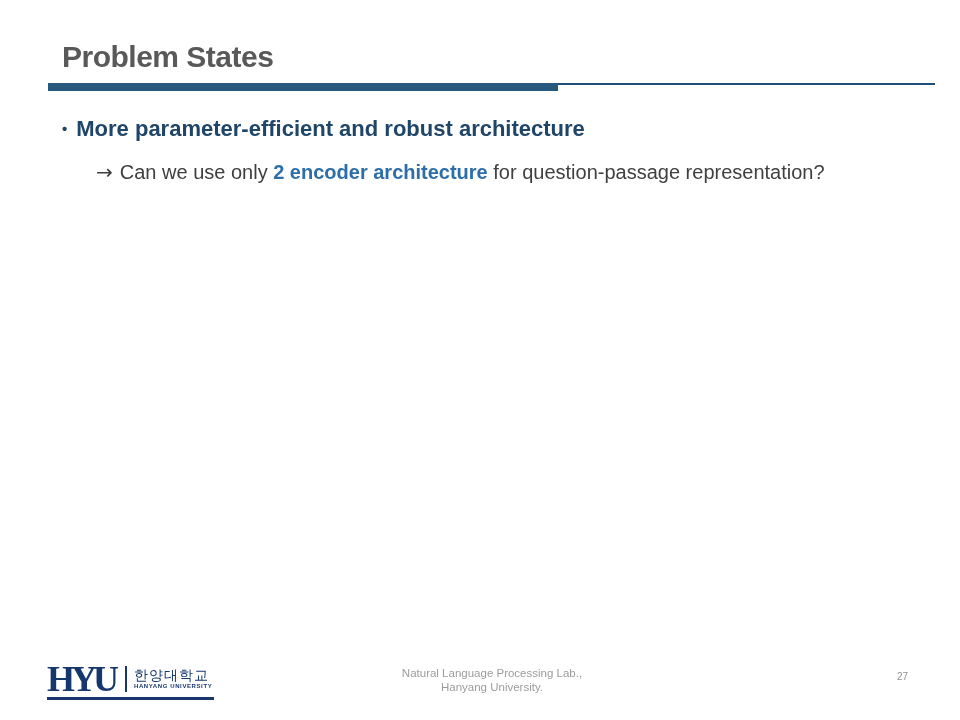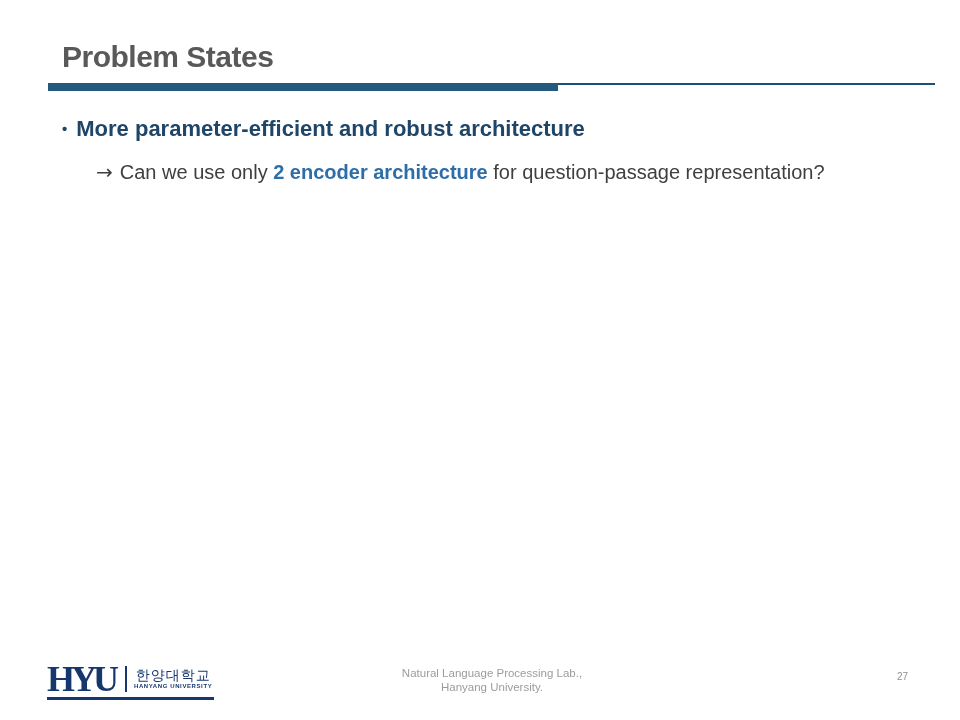--- a/index.html
+++ b/index.html
@@ -64,21 +64,20 @@
     color:#2E6EA8;
   }
 
   
   .logo {
     position:absolute; left:47px; top:662px;
     height:33px;
     display:flex; align-items:center;
     border-bottom:3px solid #16376E;
     padding:0 2px 2px 0;
-    text-align:center;
   }
   .logo-acronym {
     font-family:"Liberation Serif", serif;
     font-weight:bold;
     font-size:36px;
     line-height:28px;
     color:#16376E;
     letter-spacing:-4px;
     padding-right:4px;
   }

